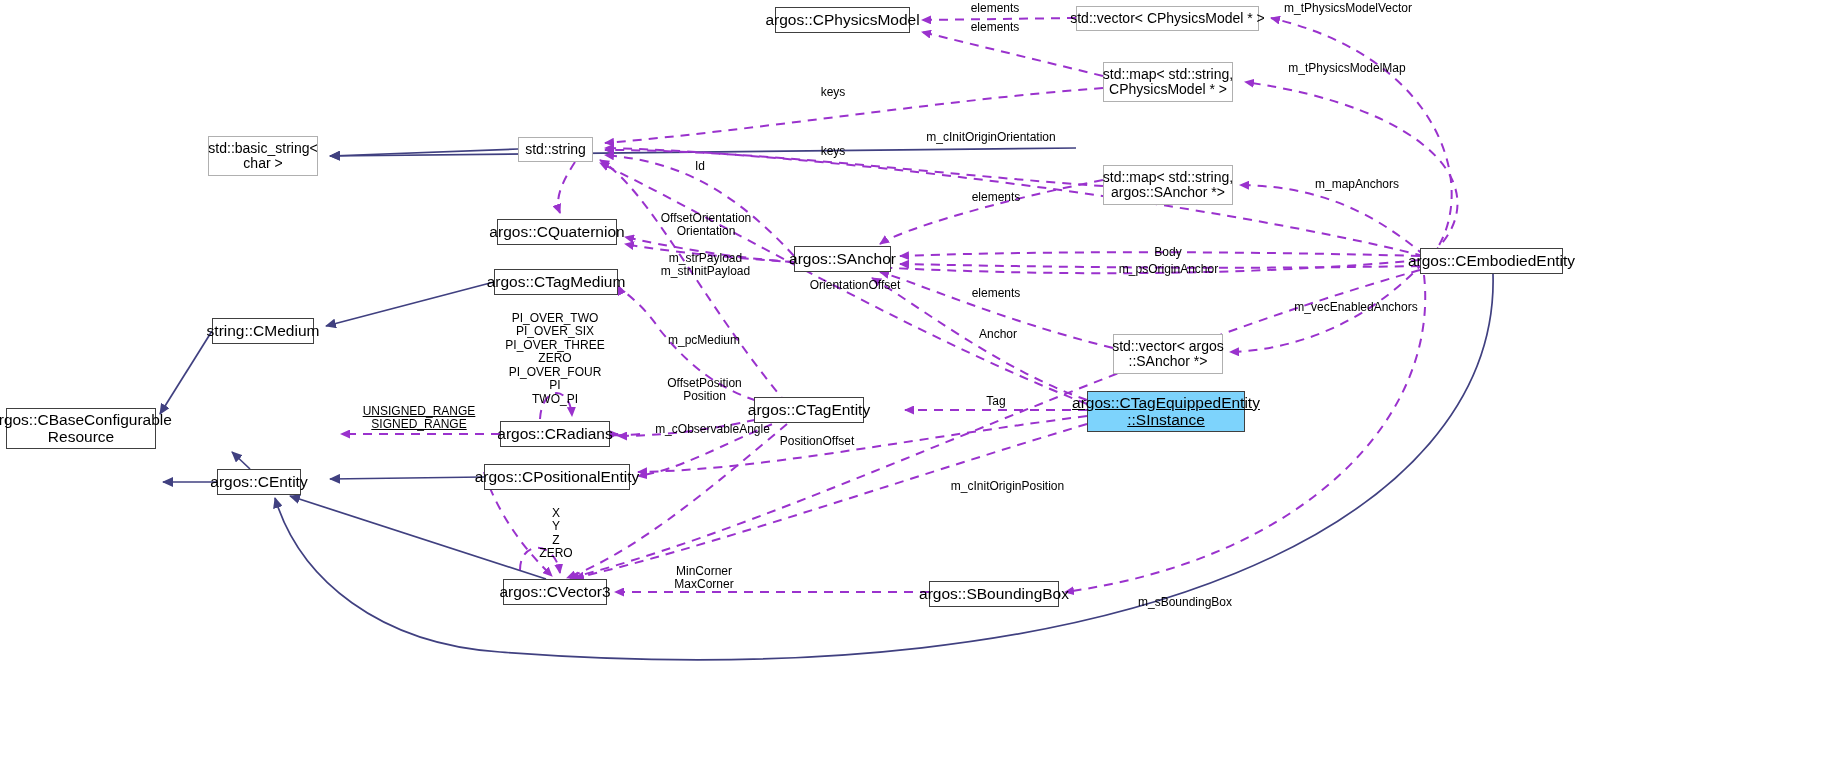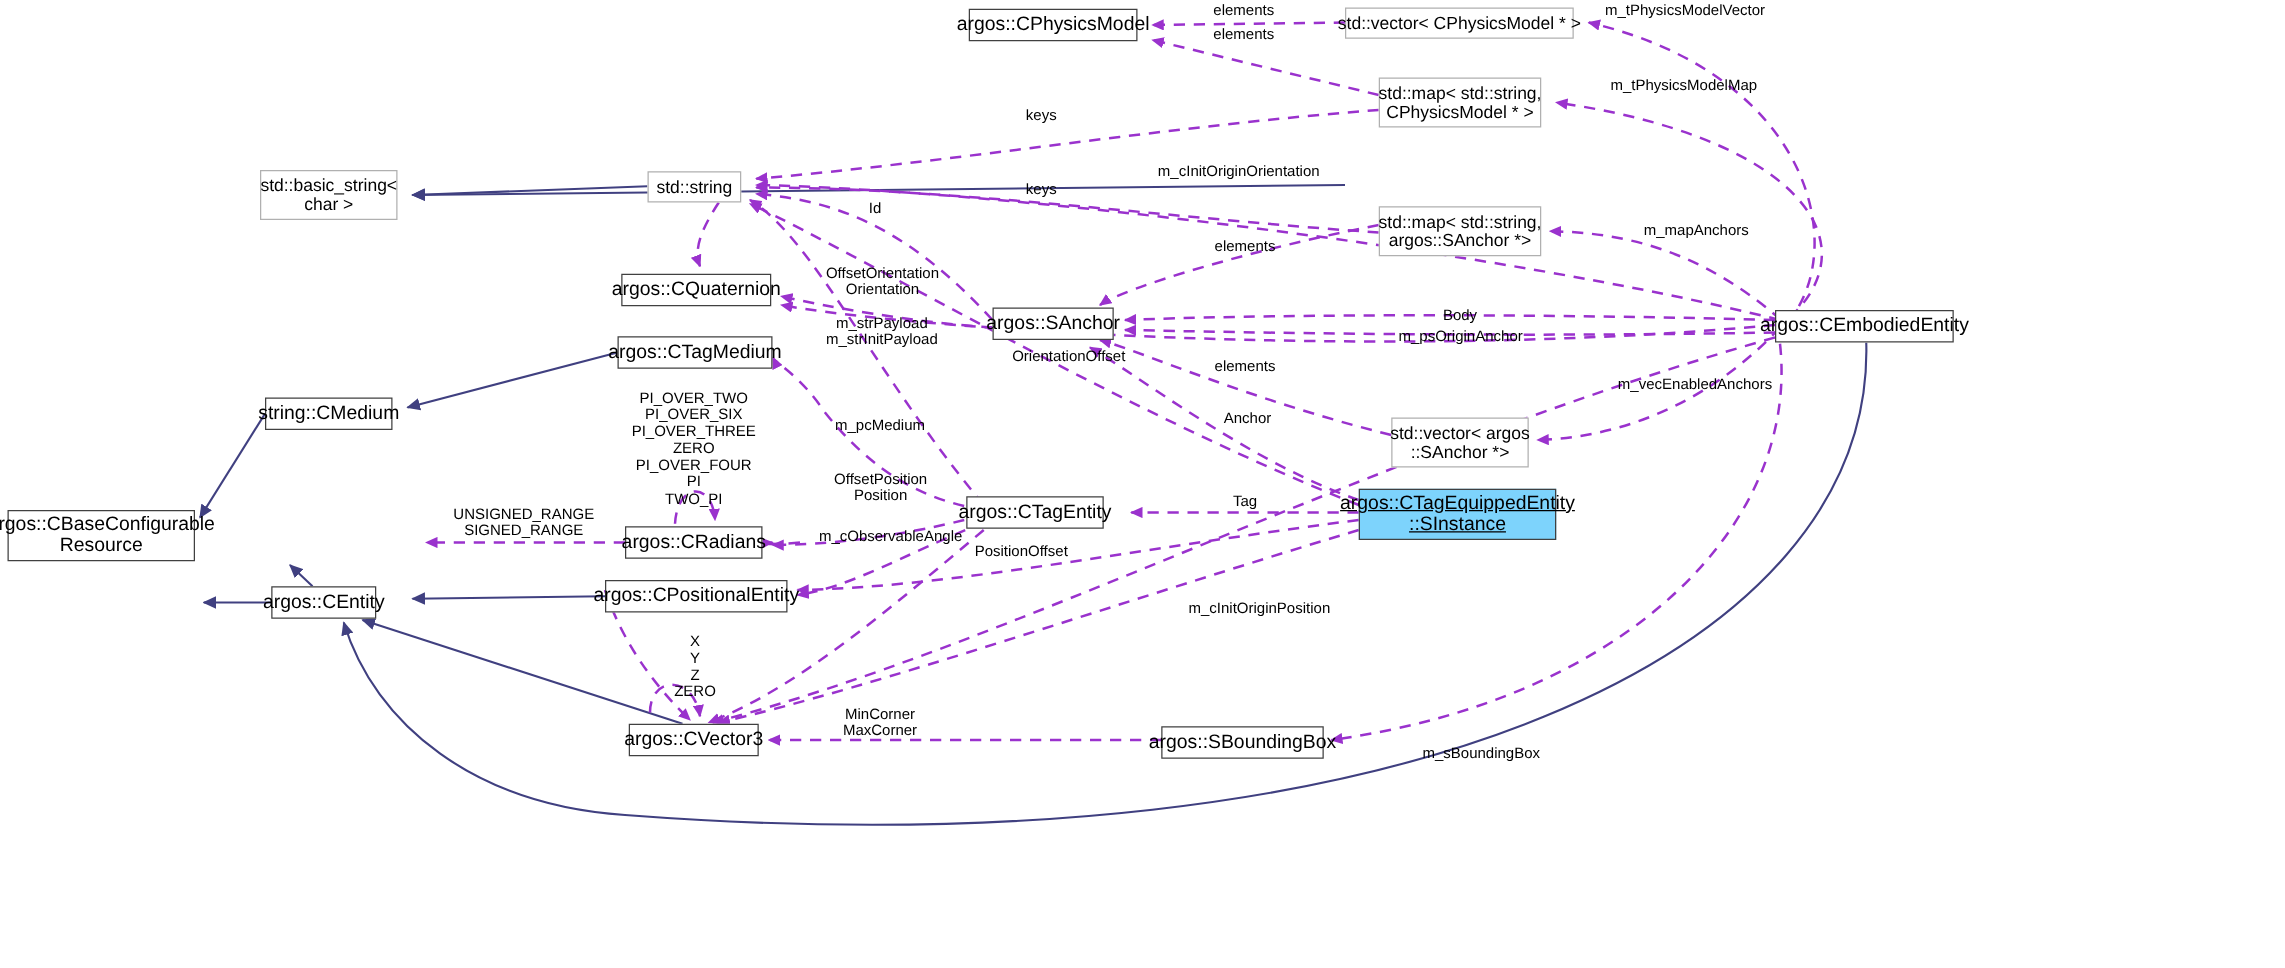--- a/index.html
+++ b/index.html
@@ -149,21 +149,21 @@
 argos::SAnchor *&gt;</div>
   <div class="node own" style="left:497px;top:219px;width:120px;height:26px;">argos::CQuaternion</div>
   <div class="node own" style="left:794px;top:246px;width:97px;height:26px;">argos::SAnchor</div>
   <div class="node own" style="left:1420px;top:248px;width:143px;height:26px;">argos::CEmbodiedEntity</div>
   <div class="node own" style="left:494px;top:269px;width:124px;height:26px;">argos::CTagMedium</div>
   <div class="node own" style="left:212px;top:318px;width:102px;height:26px;">string::CMedium</div>
   <div class="node lib" style="left:1113px;top:334px;width:110px;height:40px;">std::vector&lt; argos
 ::SAnchor *&gt;</div>
   <div class="node current" style="left:1087px;top:391px;width:158px;height:41px;">argos::CTagEquippedEntity
 ::SInstance</div>
-  <div class="node own" style="left:773px;top:397px;width:110px;height:26px;">argos::CTagEntity</div>
+  <div class="node own" style="left:754px;top:397px;width:110px;height:26px;">argos::CTagEntity</div>
   <div class="node own" style="left:6px;top:408px;width:150px;height:41px;">argos::CBaseConfigurable
 Resource</div>
   <div class="node own" style="left:500px;top:421px;width:110px;height:26px;">argos::CRadians</div>
   <div class="node own" style="left:217px;top:469px;width:84px;height:26px;">argos::CEntity</div>
   <div class="node own" style="left:484px;top:464px;width:146px;height:26px;">argos::CPositionalEntity</div>
   <div class="node own" style="left:503px;top:579px;width:104px;height:26px;">argos::CVector3</div>
   <div class="node own" style="left:929px;top:581px;width:130px;height:26px;">argos::SBoundingBox</div>
 
   <div class="edge-label" style="left:940px;top:2px;width:110px;">elements</div>
   <div class="edge-label" style="left:1272px;top:2px;width:152px;">m_tPhysicsModelVector</div>
@@ -189,21 +189,21 @@
 PI_OVER_THREE
 ZERO
 PI_OVER_FOUR
 PI
 TWO_PI</div>
   <div class="edge-label" style="left:958px;top:328px;width:80px;">Anchor</div>
   <div class="edge-label" style="left:644px;top:334px;width:120px;">m_pcMedium</div>
   <div class="edge-label multi" style="left:637px;top:377px;width:135px;">OffsetPosition
 Position</div>
   <div class="edge-label" style="left:966px;top:395px;width:60px;">Tag</div>
-  <div class="edge-label multi" style="left:339px;top:405px;width:160px;">UNSIGNED_RANGE
+  <div class="edge-label multi" style="left:339px;top:405px;width:160px;text-decoration:underline;">UNSIGNED_RANGE
 SIGNED_RANGE</div>
   <div class="edge-label" style="left:635px;top:423px;width:155px;">m_cObservableAngle</div>
   <div class="edge-label" style="left:757px;top:435px;width:120px;">PositionOffset</div>
   <div class="edge-label" style="left:930px;top:480px;width:155px;">m_cInitOriginPosition</div>
   <div class="edge-label multi" style="left:521px;top:507px;width:70px;">X
 Y
 Z
 ZERO</div>
   <div class="edge-label multi" style="left:649px;top:565px;width:110px;">MinCorner
 MaxCorner</div>

